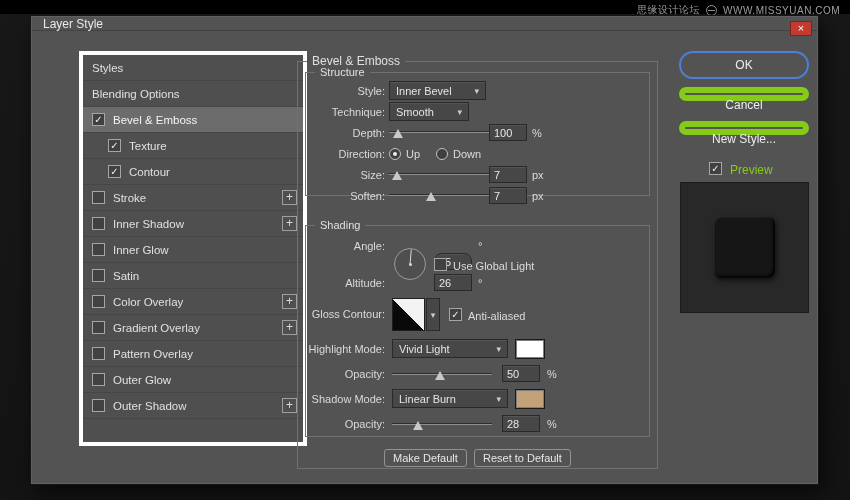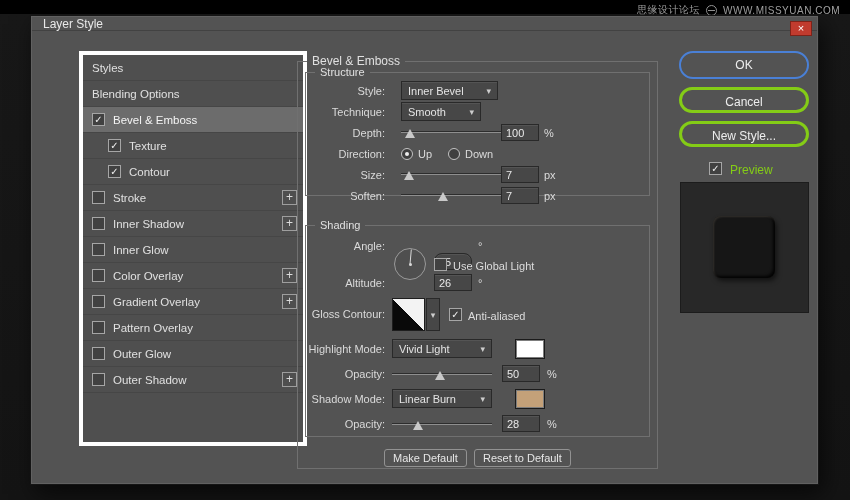--- a/index.html
+++ b/index.html
@@ -51,27 +51,27 @@
   .main-box { position:absolute; left:266px; top:45px; width:361px; height:408px; border:1px solid #707070; }
   .legend { position:absolute; top:-7px; left:9px; background:#535353; padding:0 5px;
             font-size:11px; color:#e0e0e0; white-space:nowrap; }
   .legend.big { top:-8px; font-size:12px; }
   .group { position:absolute; border:1px solid #707070; }
   .group-structure { left:7px; top:10px; width:345px; height:124px; }
   .group-shading   { left:7px; top:163px; width:345px; height:212px; }
 
   .rows { padding-top:7px; }
   .row { display:flex; align-items:center; height:21px; }
-  .rlabel { width:79px; text-align:right; margin-right:16px; color:#dadada; flex:0 0 auto; }
+  .rlabel { width:79px; text-align:right; margin-right:4px; color:#dadada; flex:0 0 auto; }
 
   .select { height:19px; background:#474747; border:1px solid #292929;
             box-shadow: inset 0 1px 0 rgba(255,255,255,.07);
             display:flex; align-items:center; padding:0 6px; color:#e4e4e4; cursor:pointer; }
   .select .dd { margin-left:auto; padding-left:6px; font-size:9px; color:#cdcdcd; }
-  .w97{width:97px} .w80{width:80px} .w116{width:100px}
+  .w97{width:97px} .w80{width:80px} .w116{width:116px}
 
   .num { width:38px; height:17px; background:#474747; border:1px solid #292929;
          box-shadow: inset 0 1px 0 rgba(255,255,255,.07);
          color:#e8e8e8; font-size:11px; padding:0 4px; font-family:inherit; }
   .row .num { }
   .unit { margin-left:5px; }
 
   .slider { position:relative; width:100px; height:13px; flex:0 0 auto; }
   .slider .track { position:absolute; left:0; right:0; top:6px; height:1px;
                    background:#8f8f8f; box-shadow:0 -1px 0 #2d2d2d; }
@@ -104,22 +104,22 @@
                 display:flex; align-items:center; justify-content:center; cursor:pointer; }
 
   .swatch { position:absolute; width:30px; height:20px; border:1px solid #1b1b1b;
             box-shadow: inset 0 0 0 1px #7d7d7d; cursor:pointer; }
 
   .btn-small { position:absolute; top:387px; height:18px; background:#535353;
                border:1px solid #929292; border-radius:3px; color:#e6e6e6; font-size:11px;
                line-height:16px; padding:0 8px; text-align:center; cursor:pointer; }
 
   
-  .pill { position:absolute; left:648px; width:130px; height:26px; border-radius:13px;
-          background:#535353; border:3px solid #84cc16; color:#eeeeee; font-size:12px;
+  .pill { position:absolute; left:648px; width:130px; height:14px; border-radius:13px;
+          background:#535353; border:6px solid #84cc16; color:#eeeeee; font-size:12px;
           text-align:center; line-height:24px; cursor:pointer; }
   .pill.ok { top:35px; height:28px; border:2px solid #4a80d6; border-radius:14px; line-height:24px; }
   .pill.cancel { top:71px; }
   .pill.newstyle { top:105px; }
 
   .preview-cb { position:absolute; left:678px; top:146px; }
   .preview-label { position:absolute; left:699px; top:147px; font-size:12px; color:#84cc16; }
 
   .preview-thumb { position:absolute; left:649px; top:166px; width:129px; height:131px;
                    background:#282828; border:1px solid #1c1c1c; }
@@ -177,20 +177,24 @@
         <span class="cb"></span>
         <span>Inner Shadow</span>
         <span class="plus">+</span>
       </div>
       <div class="side-row">
         <span class="cb"></span>
         <span>Inner Glow</span>
       </div>
       <div class="side-row">
         <span class="cb"></span>
+        <span>Satin</span>
+      </div>
+      <div class="side-row">
+        <span class="cb"></span>
         <span>Color Overlay</span>
         <span class="plus">+</span>
       </div>
       <div class="side-row">
         <span class="cb"></span>
         <span>Gradient Overlay</span>
         <span class="plus">+</span>
       </div>
       <div class="side-row">
         <span class="cb"></span>

